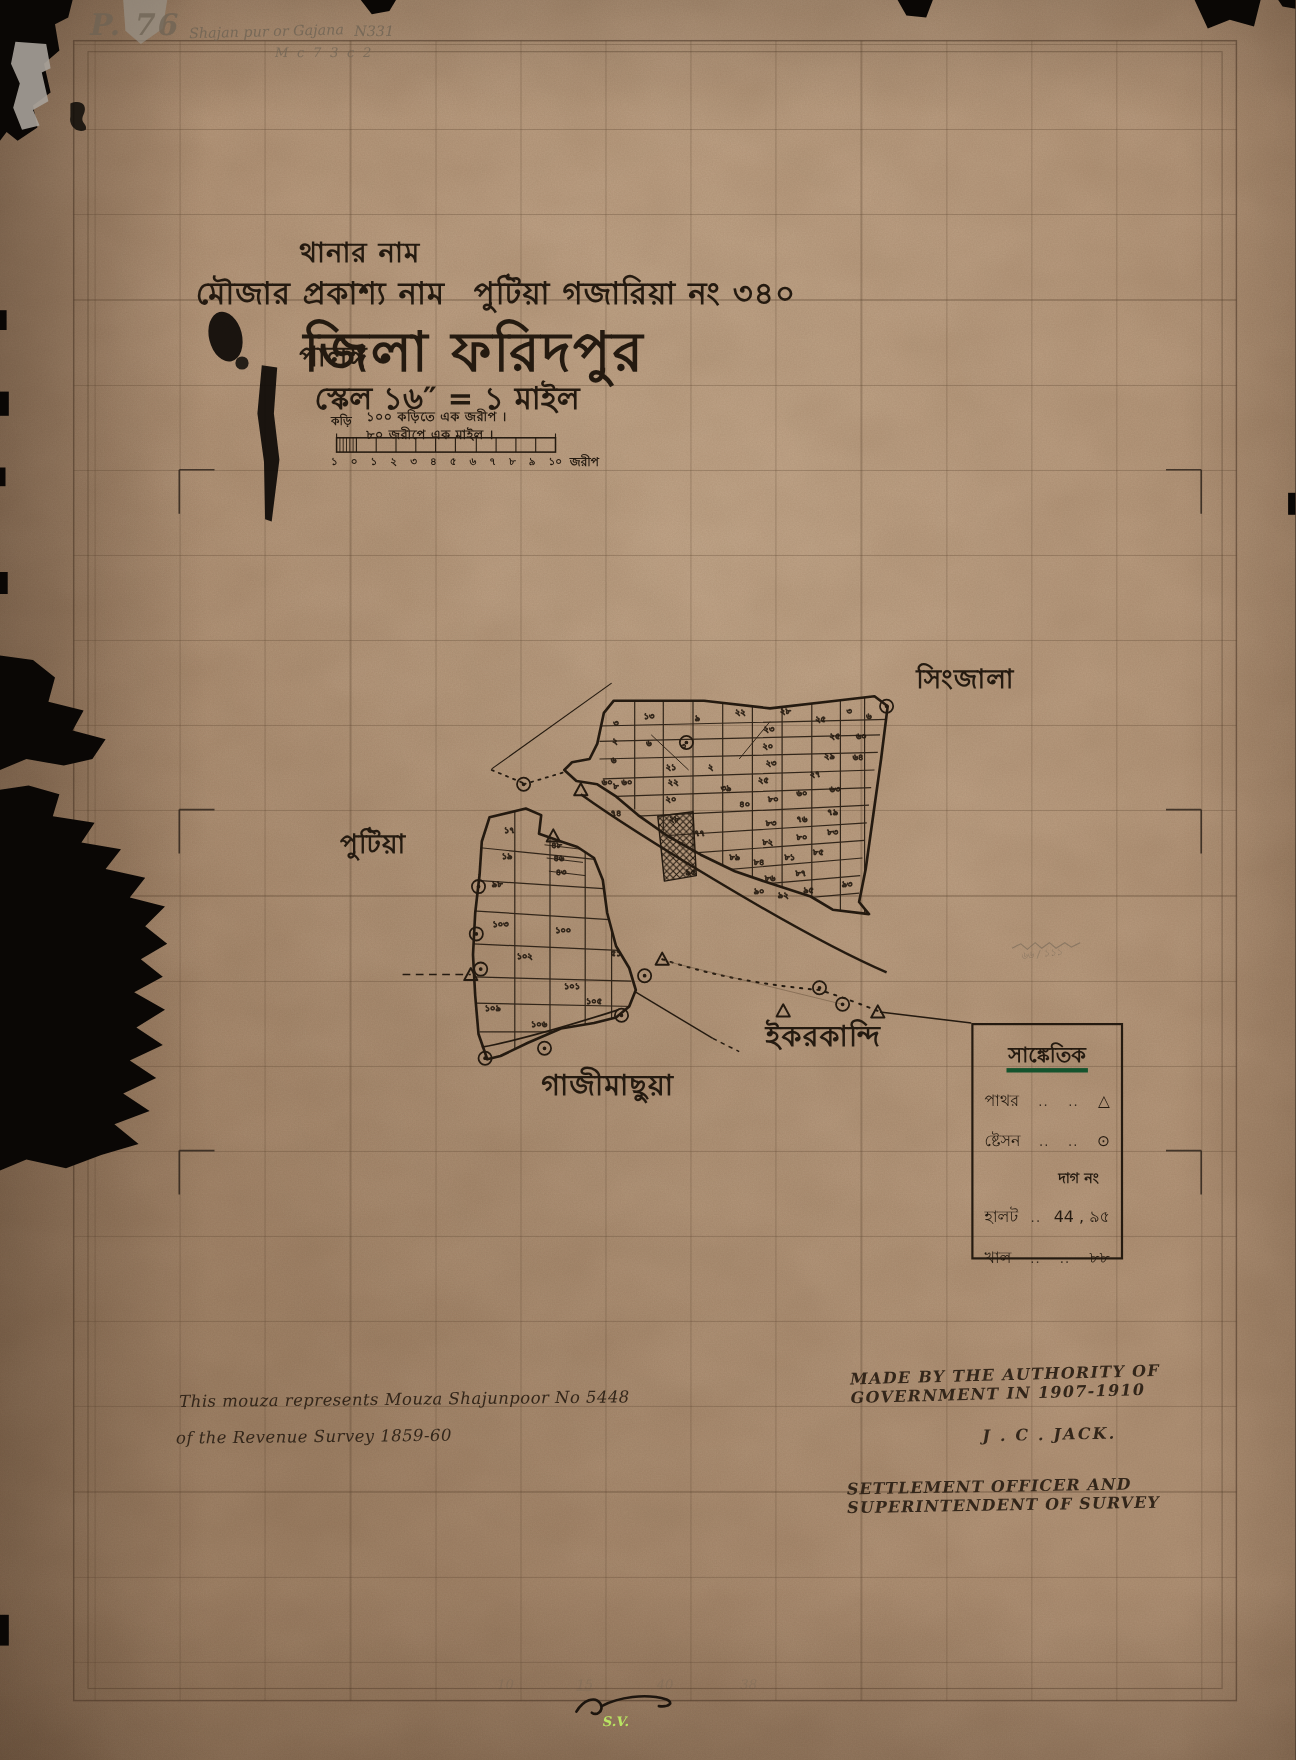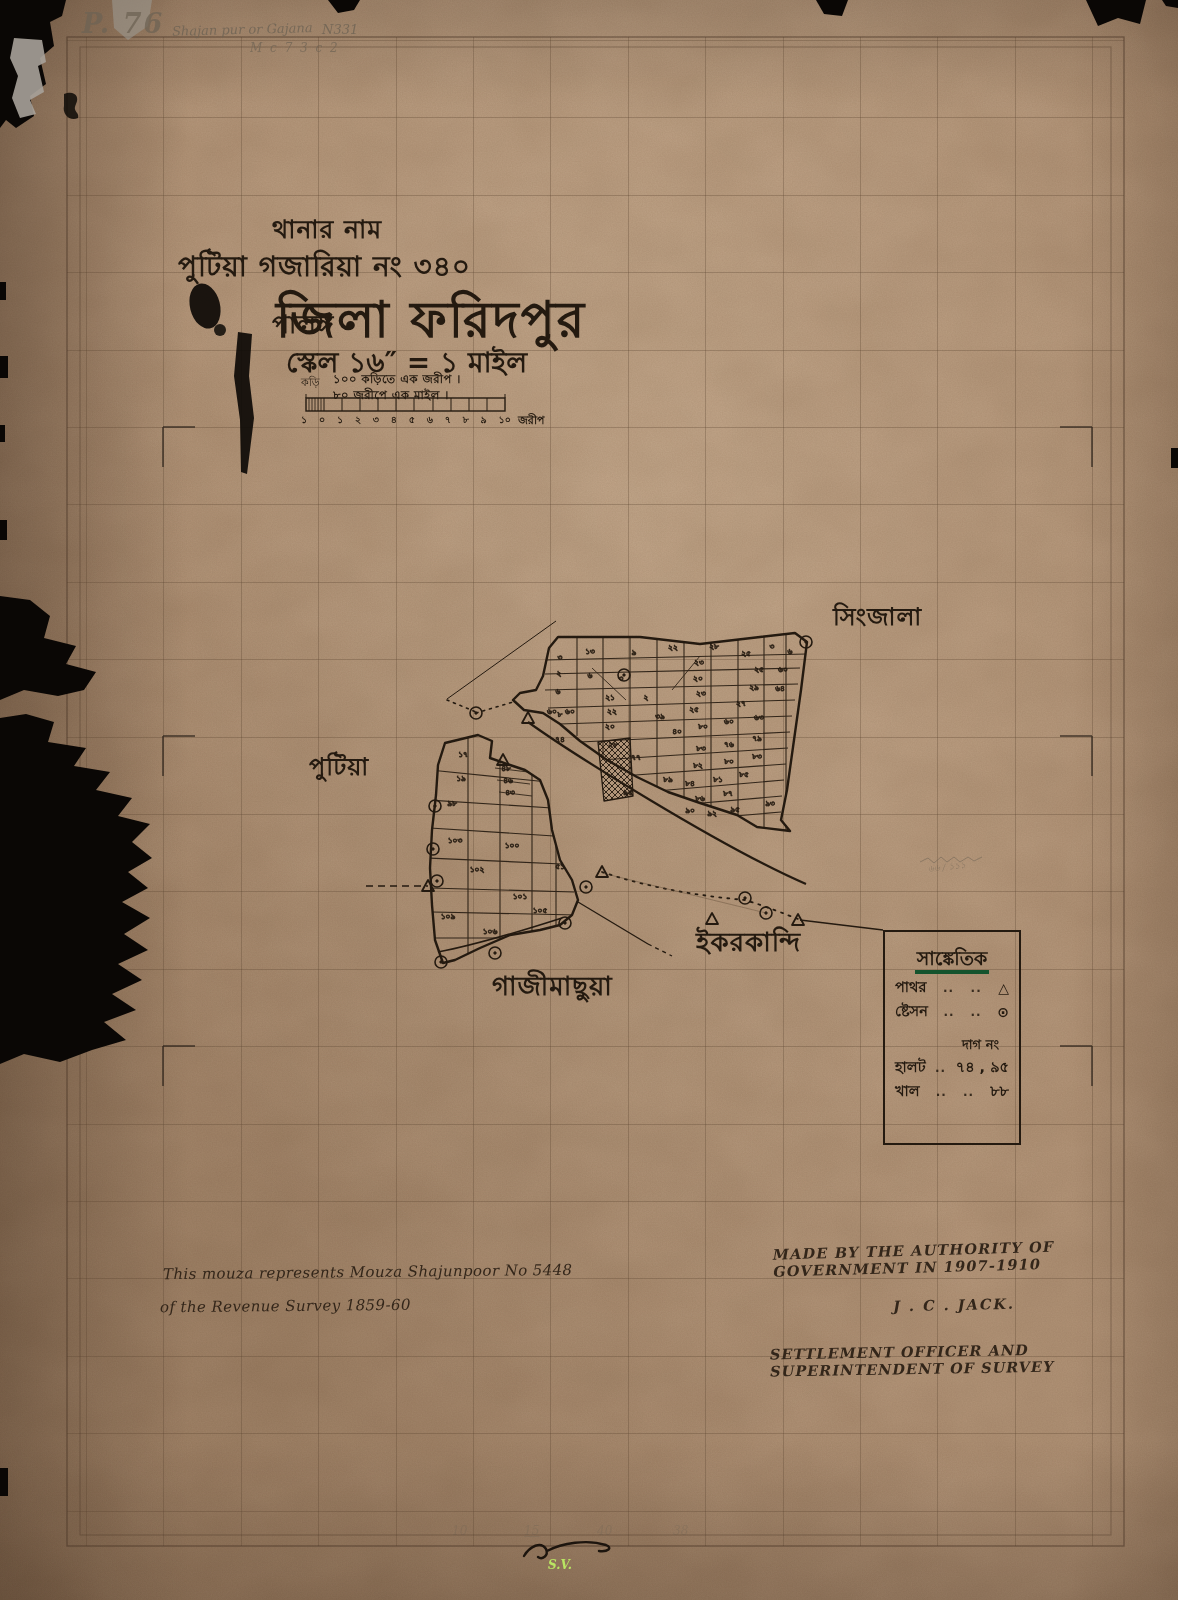--- a/index.html
+++ b/index.html
@@ -23,36 +23,36 @@
     background-position:19px 3px;}
   .overlay{position:absolute;inset:0;z-index:3;}
   .txt{position:absolute;z-index:4;color:#241a10;}
   
   .t-thana{left:272px;top:210px;font-size:25px;font-weight:700;letter-spacing:1px;display:flex;gap:52px;flex-direction:column;}
   .t-mouza{left:178px;top:245px;font-size:28px;font-weight:700;letter-spacing:1px;display:flex;gap:26px;}
   .t-district{left:276px;top:282px;font-size:50px;font-weight:800;letter-spacing:2px;}
   .t-scale{left:286px;top:341px;font-size:28px;font-weight:700;}
   .sn{font-size:11.5px;font-weight:600;letter-spacing:.5px;}
   .sn1{left:333px;top:371px;} .sn2{left:333px;top:387px;}
-  .kori{left:301px;top:374px;font-size:11px;font-weight:400;}
+  .kori{left:301px;top:374px;font-size:11px;font-weight:700;}
   .bar-ticks{left:301px;top:413px;width:210px;display:flex;justify-content:space-between;font-size:9.5px;font-weight:600;}
   .bar-unit{left:518px;top:412px;font-size:11px;font-weight:700;}
   
   .village{font-weight:700;letter-spacing:1px;}
   .v-singjala{left:833px;top:598px;font-size:24px;}
   .v-putiya{left:309px;top:748px;font-size:24px;}
   .v-ikarkandi{left:696px;top:922px;font-size:26px;}
   .v-gajimachuya{left:452px;top:966px;font-size:26px;margin-left:40px;}
   
   .legend{left:883px;top:930px;width:126px;height:203px;border:2.5px solid #241a10;
           background:rgba(181,151,123,.0);padding:8px 4px 0 4px;}
   .legend-title{text-align:center;font-size:19px;font-weight:800;margin-top:4px;}
   .legend-title span{border-bottom:4px solid #14532d;padding:0 2px 1px 2px;}
-  .lrow{display:flex;align-items:center;justify-content:space-between;font-size:14.5px;font-weight:700;
-        padding:0 6px;}
+  .lrow{display:flex;align-items:center;justify-content:space-between;font-size:14.5px;font-weight:400;
+        padding:0 6px;margin-top:13px;}
   .lrow .dots{font-size:12px;letter-spacing:1px;opacity:.85;}
   .lrow .sym{font-size:14px;}
   .lsub{text-align:right;padding-right:16px;font-size:13px;font-weight:700;margin-top:11px;}
   
   .note{font-family:"DejaVu Serif",serif;font-style:italic;color:#33261a;}
   .n-l1{left:163px;top:1263px;font-size:15px;letter-spacing:.4px;transform:rotate(-.6deg);}
   .n-l2{left:160px;top:1297px;font-size:15px;letter-spacing:.4px;transform:rotate(-.6deg);}
   .n-r1{left:773px;top:1240px;font-size:14.5px;font-weight:700;letter-spacing:1.2px;transform:rotate(-1.6deg);}
   .n-r2{left:893px;top:1296px;font-size:14.5px;font-weight:700;letter-spacing:2px;transform:rotate(-1.2deg);}
   .n-r3{left:770px;top:1342px;font-size:14.5px;font-weight:700;letter-spacing:1px;transform:rotate(-1deg);}
@@ -304,20 +304,21 @@
       <span class="p-bnum pencil" style="left: 524px; text-decoration: underline;">15</span>
       <span class="p-bnum pencil" style="left: 597px;">40</span>
       <span class="p-bnum pencil" style="left: 673px;">38</span>
     </div>
 
   <div class="txt t-thana">
     <span>থানার নাম</span>
     <span>পালঙ্গ</span>
   </div>
   <div class="txt t-mouza">
+    <span>মৌজার প্রকাশ্য নাম</span>
     <span>পুটিয়া  গজারিয়া  নং ৩৪০</span>
   </div>
   <div class="txt t-district">জিলা ফরিদপুর</div>
   <div class="txt t-scale">স্কেল ১৬″ = ১ মাইল</div>
   <div class="txt sn sn1">১০০ কড়িতে এক জরীপ ।</div>
   <div class="txt sn sn2">৮০ জরীপে এক মাইল ।</div>
   <div class="txt kori">কড়ি</div>
   <div class="txt bar-ticks" id="bar-ticks">
       <span>১</span>
       <span>০</span>
@@ -350,21 +351,21 @@
     <div class="lrow">
       <span>ষ্টেসন</span>
       <span class="dots">..</span>
       <span class="dots">..</span>
       <span class="sym">⊙</span>
     </div>
     <div class="lsub">দাগ নং</div>
     <div class="lrow">
       <span>হালট</span>
       <span class="dots">..</span>
-      <span>৭৪ , ৯৫</span>
+      <span>44 , ৯৫</span>
     </div>
     <div class="lrow">
       <span>খাল</span>
       <span class="dots">..</span>
       <span class="dots">..</span>
       <span>৮৮</span>
     </div>
   </div>
 
   <div class="txt note n-l1">This mouza represents Mouza  Shajunpoor No 5448</div>

